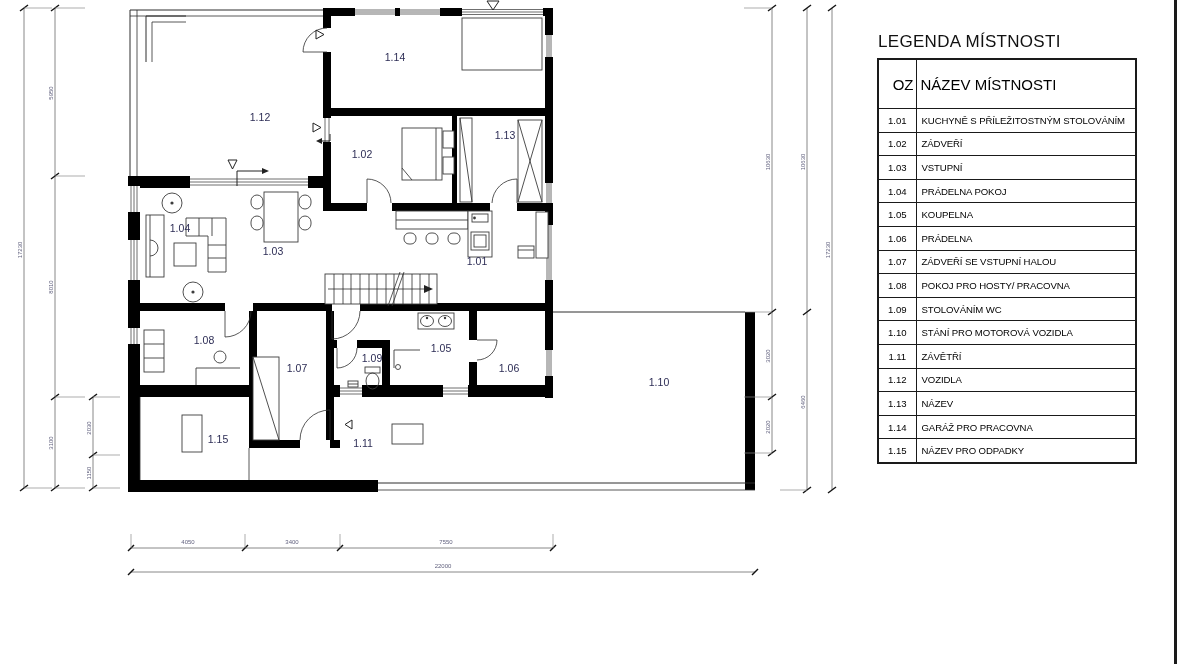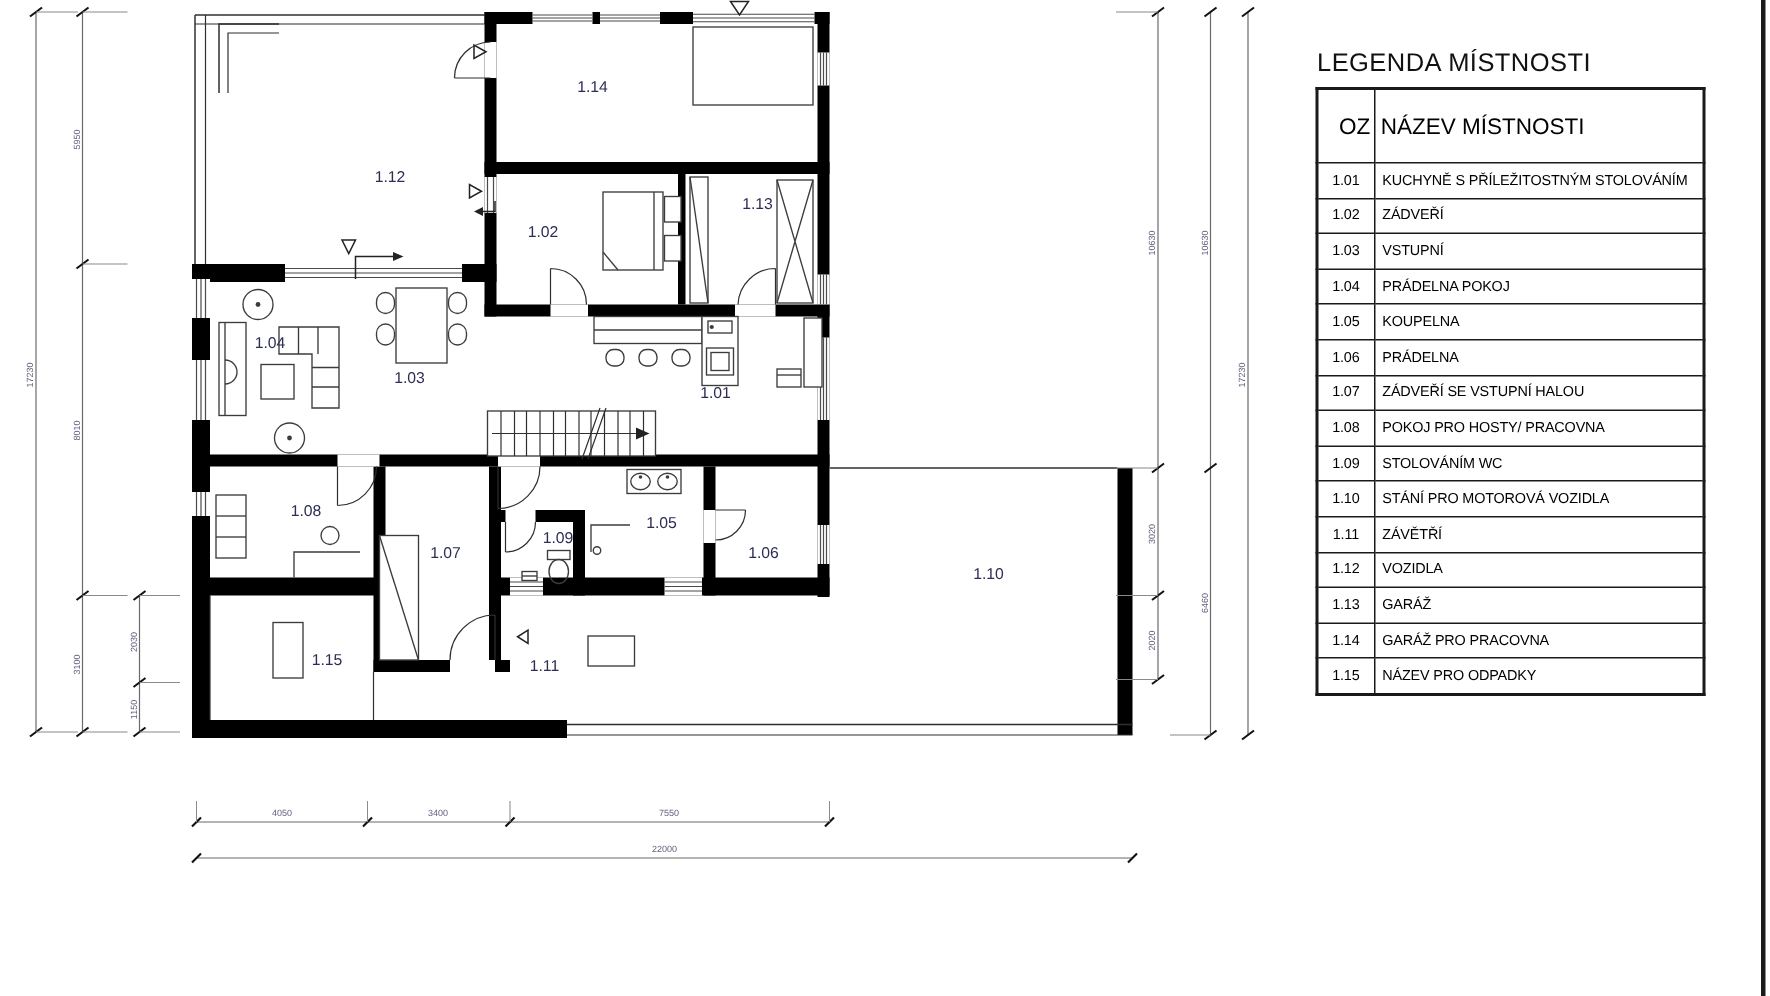--- a/index.html
+++ b/index.html
@@ -448,21 +448,21 @@
             <td class="nm">ZÁVĚTŘÍ</td>
           </tr>
 
           <tr>
             <td class="oz">1.12</td>
             <td class="nm">VOZIDLA</td>
           </tr>
 
           <tr>
             <td class="oz">1.13</td>
-            <td class="nm">GARÁŽ</td>
+            <td class="nm">NÁZEV</td>
           </tr>
 
           <tr>
             <td class="oz">1.14</td>
             <td class="nm">GARÁŽ PRO PRACOVNA</td>
           </tr>
 
           <tr>
             <td class="oz">1.15</td>
             <td class="nm">NÁZEV PRO ODPADKY</td>

